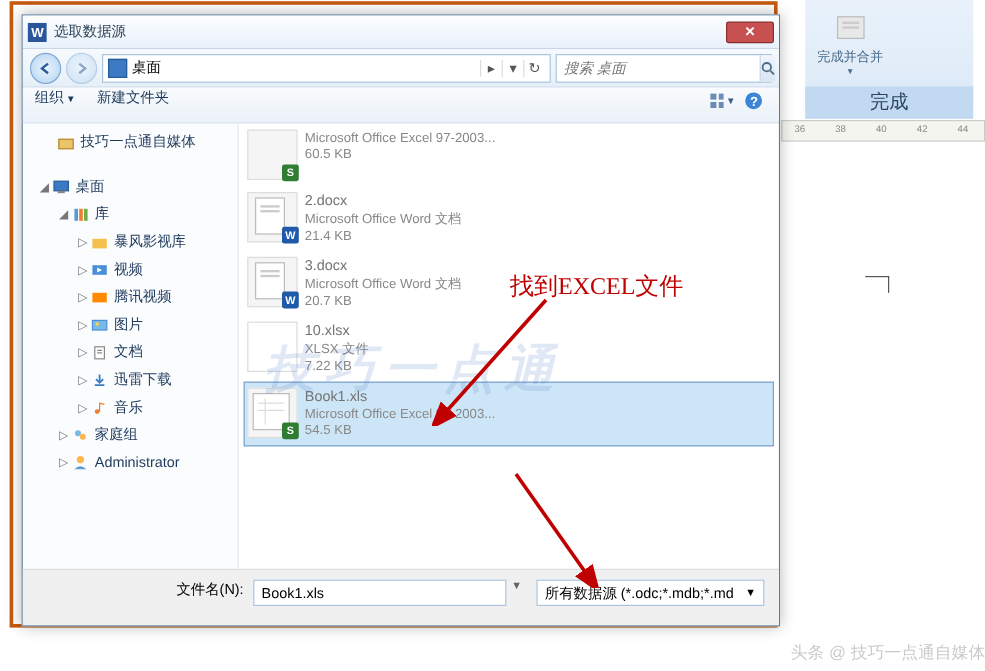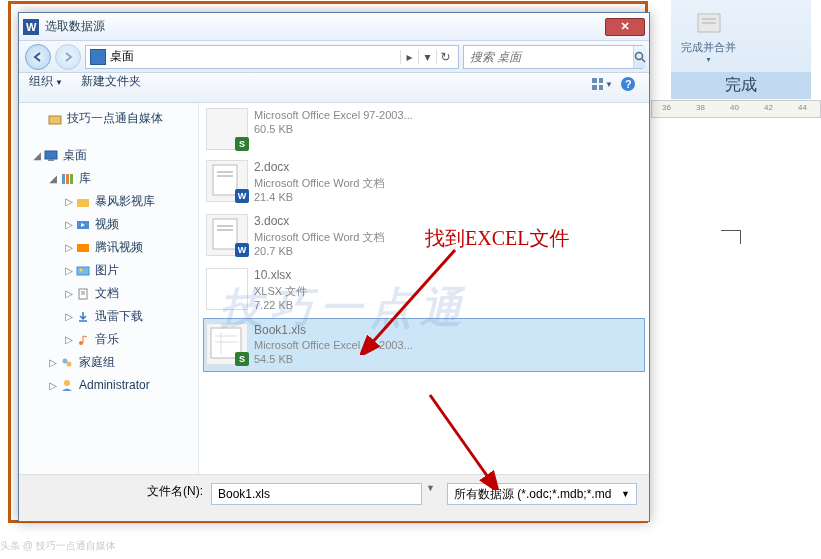--- a/index.html
+++ b/index.html
@@ -55,21 +55,21 @@
 .footer-row { display: flex; margin-bottom: 8px; }
 .footer-row .lbl { width: 180px; text-align: right; padding-right: 8px; }
 .footer-row input.fname { flex: 1; height: 22px; border: 1px solid #abc3dd; padding: 0 6px; font-size: 12px; }
 .filter { width: 190px; height: 22px; border: 1px solid #abc3dd; background: #fff; margin-left: 8px; display: flex; align-items: center; padding: 0 6px; overflow: hidden; white-space: nowrap; }
 .filter .dd { margin-left: auto; font-size: 9px; }
 .btn { padding: 3px 20px; background: linear-gradient(#fdfdfd,#e6e6e6); border: 1px solid #888; border-radius: 3px; margin-left: 8px; font-size: 12px; }
 .btn .dd { font-size: 8px; margin-left: 3px; }
 .annot1 { position: absolute; top: 225px; left: 425px; color: #c00000; font-size: 20px; font-family: "SimSun", serif; pointer-events: none; }
 .arrow1 { position: absolute; top: 245px; left: 360px; pointer-events: none; }
 .arrow2 { position: absolute; top: 390px; left: 420px; pointer-events: none; }
-.watermark { position: absolute; bottom: 6px; left: 0; right: 0; text-align: left; color: rgba(100,100,100,0.35); font-size: 10px; pointer-events: none; }
+.watermark { position: absolute; bottom: 6px; left: 0; right: 0; text-align: right; color: rgba(100,100,100,0.35); font-size: 14px; pointer-events: none; }
 .wm2 { position: absolute; top: 280px; left: 220px; color: rgba(90,130,200,0.18); font-size: 42px; font-weight: bold; font-style: italic; pointer-events: none; letter-spacing: 8px; }
 </style>
 </head>
 <body>
 
 <div class="bg-word">
   <div class="ribbon-right">
     <div class="ribbon-btn" style="position:absolute;top:4px;left:4px;">
       <svg width="30" height="30">
           <rect x="4" y="6" width="22" height="18" fill="#e8e8e8" stroke="#bbb"></rect>

